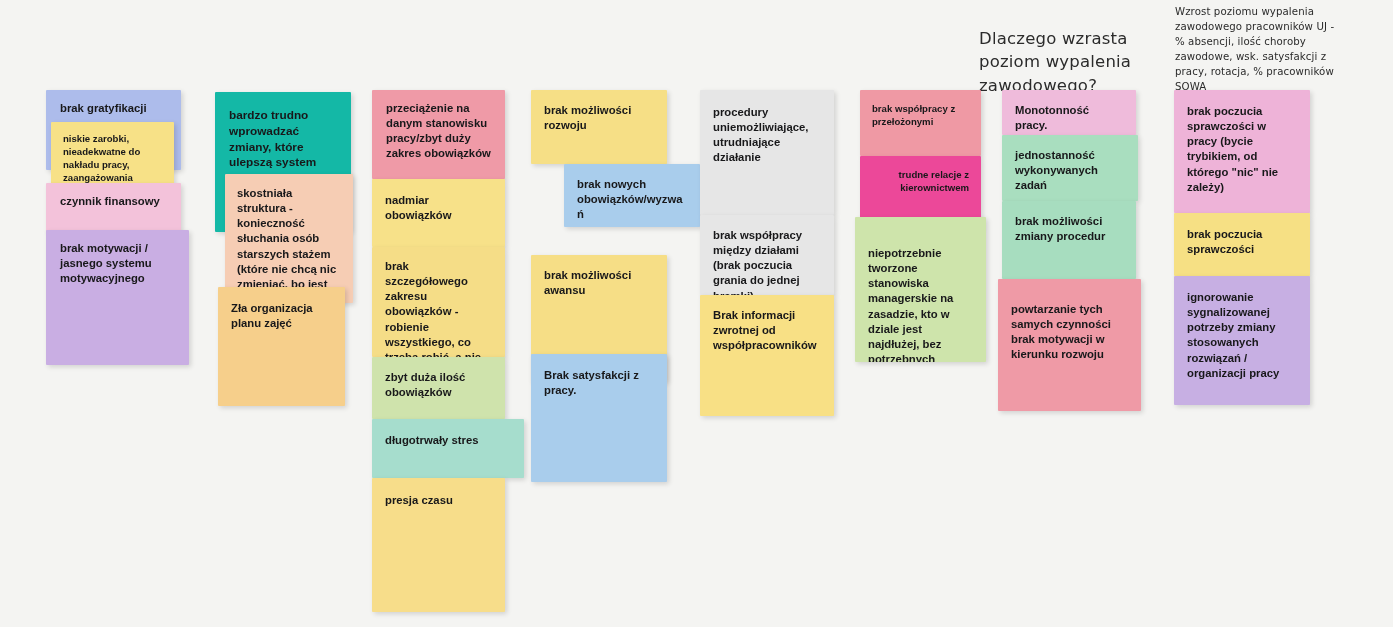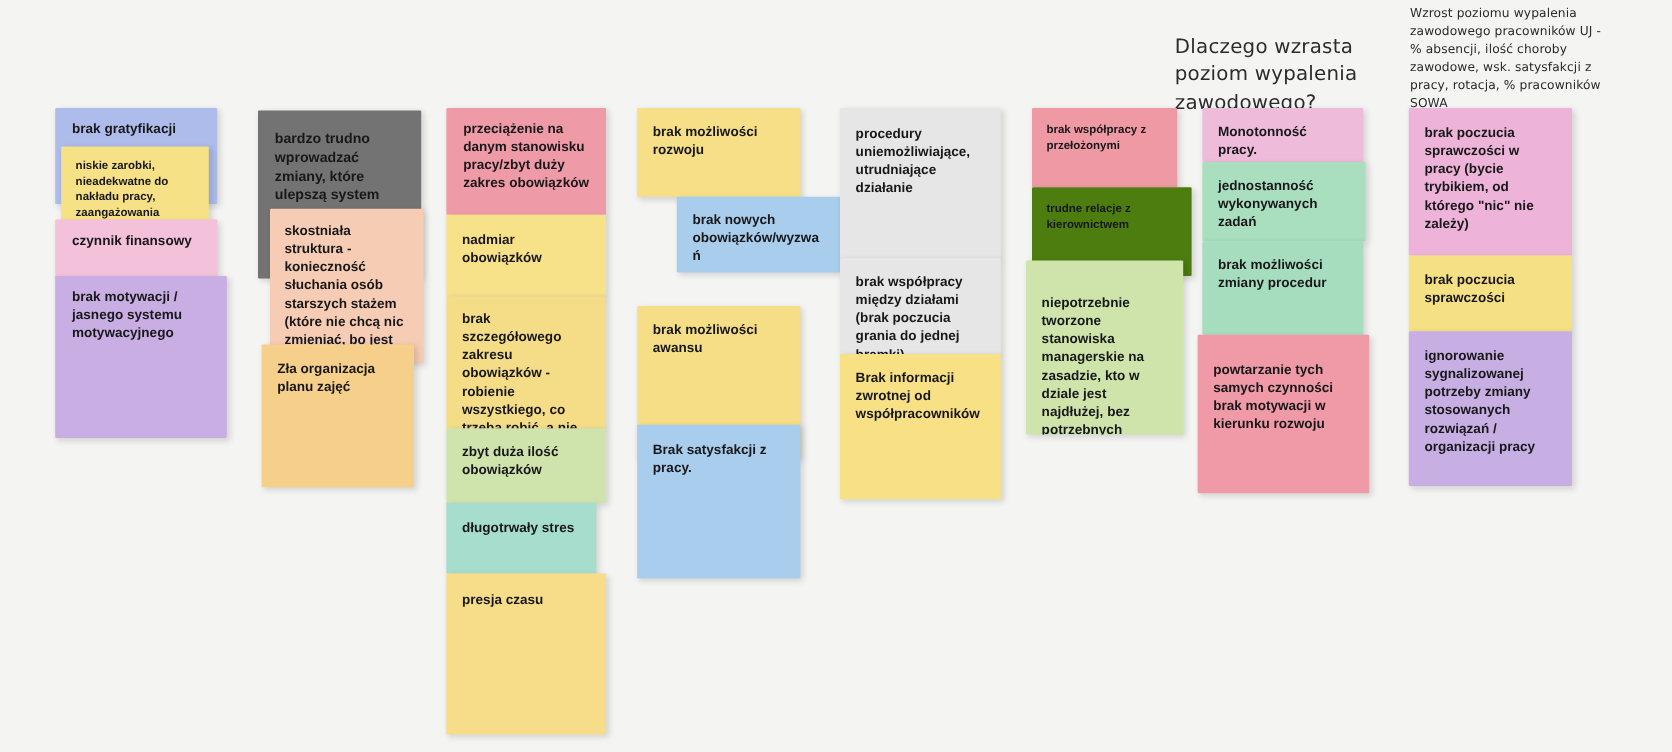--- a/index.html
+++ b/index.html
@@ -69,55 +69,55 @@
 <div class="hand" id="board-metric">Wzrost poziomu wypalenia zawodowego pracowników UJ - % absencji, ilość choroby zawodowe, wsk. satysfakcji z pracy, rotacja, % pracowników SOWA</div>
 
 <div class="card shadow" style="left: 46px; top: 90px; width: 135px; height: 80px; background-color: rgb(173, 188, 235);">brak gratyfikacji</div>
 
 <div class="card sm shadow" style="left: 51px; top: 122px; width: 123px; height: 62px; padding: 10px 12px; background-color: rgb(247, 225, 135);">niskie zarobki, nieadekwatne do nakładu pracy, zaangażowania</div>
 
 <div class="card shadow" style="left: 46px; top: 183px; width: 135px; height: 49px; background-color: rgb(243, 194, 218);">czynnik finansowy</div>
 
 <div class="card shadow" style="left: 46px; top: 230px; width: 143px; height: 135px; background-color: rgb(201, 174, 227);">brak motywacji / jasnego systemu motywacyjnego</div>
 
-<div class="card lg shadow" style="left: 215px; top: 92px; width: 136px; height: 140px; padding: 16px 14px; background-color: #737373;">bardzo trudno wprowadzać zmiany, które ulepszą system</div>
+<div class="card lg shadow" style="left: 215px; top: 92px; width: 136px; height: 140px; padding: 16px 14px; background-color: #14b8a6;">bardzo trudno wprowadzać zmiany, które ulepszą system</div>
 
 <div class="card shadow" style="left: 225px; top: 174px; width: 128px; height: 129px; padding: 12px; background-color: rgb(246, 205, 180);">skostniała struktura - konieczność słuchania osób starszych stażem (które nie chcą nic zmieniać, bo jest dobrze tak, jak było zawsze)</div>
 
 <div class="card shadow" style="left: 218px; top: 287px; width: 127px; height: 119px; padding: 14px 13px; background-color: rgb(246, 207, 139);">Zła organizacja planu zajęć</div>
 
 <div class="card shadow" style="left: 372px; top: 90px; width: 133px; height: 89px; background-color: rgb(239, 154, 167);">przeciążenie na danym stanowisku pracy/zbyt duży zakres obowiązków</div>
 
 <div class="card shadow" style="left: 372px; top: 179px; width: 133px; height: 68px; padding: 14px 13px; background-color: rgb(247, 225, 137);">nadmiar obowiązków</div>
 
 <div class="card shadow" style="left: 372px; top: 247px; width: 133px; height: 110px; padding: 12px 13px; background-color: rgb(245, 221, 135);">brak szczegółowego zakresu obowiązków - robienie wszystkiego, co trzeba robić, a nie co wynika z zakresu obowiązków</div>
 
 <div class="card shadow" style="left: 372px; top: 357px; width: 133px; height: 62px; padding: 13px; background-color: rgb(207, 227, 172);">zbyt duża ilość obowiązków</div>
 
-<div class="card shadow" style="left: 372px; top: 419px; width: 125px; height: 59px; padding: 14px 13px; background-color: rgb(166, 221, 205);">długotrwały stres</div>
+<div class="card shadow" style="left: 372px; top: 419px; width: 152px; height: 59px; padding: 14px 13px; background-color: rgb(166, 221, 205);">długotrwały stres</div>
 
 <div class="card shadow" style="left: 372px; top: 478px; width: 133px; height: 134px; padding: 15px 13px; background-color: rgb(247, 221, 138);">presja czasu</div>
 
 <div class="card shadow" style="left: 531px; top: 90px; width: 136px; height: 74px; padding: 13px; background-color: rgb(246, 223, 134);">brak możliwości rozwoju</div>
 
 <div class="card shadow" style="left: 531px; top: 164px; width: 136px; height: 63px; padding: 13px; background-color: rgb(169, 205, 236); margin-left: 33px;">brak nowych obowiązków/wyzwań</div>
 
 <div class="card shadow" style="left: 531px; top: 227px; width: 136px; height: 127px; padding: 13px; background-color: rgb(246, 222, 134); margin-top: 28px;">brak możliwości awansu</div>
 
 <div class="card shadow" style="left: 531px; top: 354px; width: 136px; height: 128px; padding: 14px 13px; background-color: rgb(169, 205, 236);">Brak satysfakcji z pracy.</div>
 
 <div class="card shadow" style="left: 700px; top: 90px; width: 134px; height: 125px; padding: 15px 13px; background-color: rgb(230, 230, 230);">procedury uniemożliwiające, utrudniające działanie</div>
 
 <div class="card shadow" style="left: 700px; top: 215px; width: 134px; height: 80px; padding: 13px; background-color: rgb(230, 230, 230);">brak współpracy między działami (brak poczucia grania do jednej bramki)</div>
 
 <div class="card shadow" style="left: 700px; top: 295px; width: 134px; height: 121px; padding: 13px; background-color: rgb(248, 224, 133);">Brak informacji zwrotnej od współpracowników</div>
 
 <div class="card sm shadow" style="left: 860px; top: 90px; width: 121px; height: 66px; padding: 12px; background-color: rgb(239, 153, 164);">brak współpracy z przełożonymi</div>
 
-<div class="card sm shadow" style="left: 860px; top: 156px; width: 133px; height: 74px; padding: 12px; background-color: #4d7c0f;">trudne relacje z kierownictwem</div>
+<div class="card sm shadow" style="left: 860px; top: 156px; width: 121px; height: 74px; padding: 12px; background-color: #ec4899; text-align: right;">trudne relacje z kierownictwem</div>
 
 <div class="card shadow" style="left: 855px; top: 217px; width: 131px; height: 145px; padding: 29px 13px 13px; background-color: rgb(206, 228, 171);">niepotrzebnie tworzone stanowiska managerskie na zasadzie, kto w dziale jest najdłużej, bez potrzebnych kompetencji</div>
 
 <div class="card shadow" style="left: 1002px; top: 90px; width: 134px; height: 45px; padding: 13px; background-color: rgb(239, 187, 219);">Monotonność pracy.</div>
 
 <div class="card shadow" style="left: 1002px; top: 135px; width: 136px; height: 66px; padding: 13px; background-color: rgb(169, 222, 191);">jednostanność wykonywanych zadań</div>
 
 <div class="card shadow" style="left: 1002px; top: 201px; width: 134px; height: 78px; padding: 13px; background-color: rgb(167, 221, 191);">brak możliwości zmiany procedur</div>
 
 <div class="card shadow" style="left: 998px; top: 279px; width: 143px; height: 132px; padding: 23px 13px 13px; background-color: rgb(239, 154, 166);">powtarzanie tych samych czynności brak motywacji w kierunku rozwoju</div>

